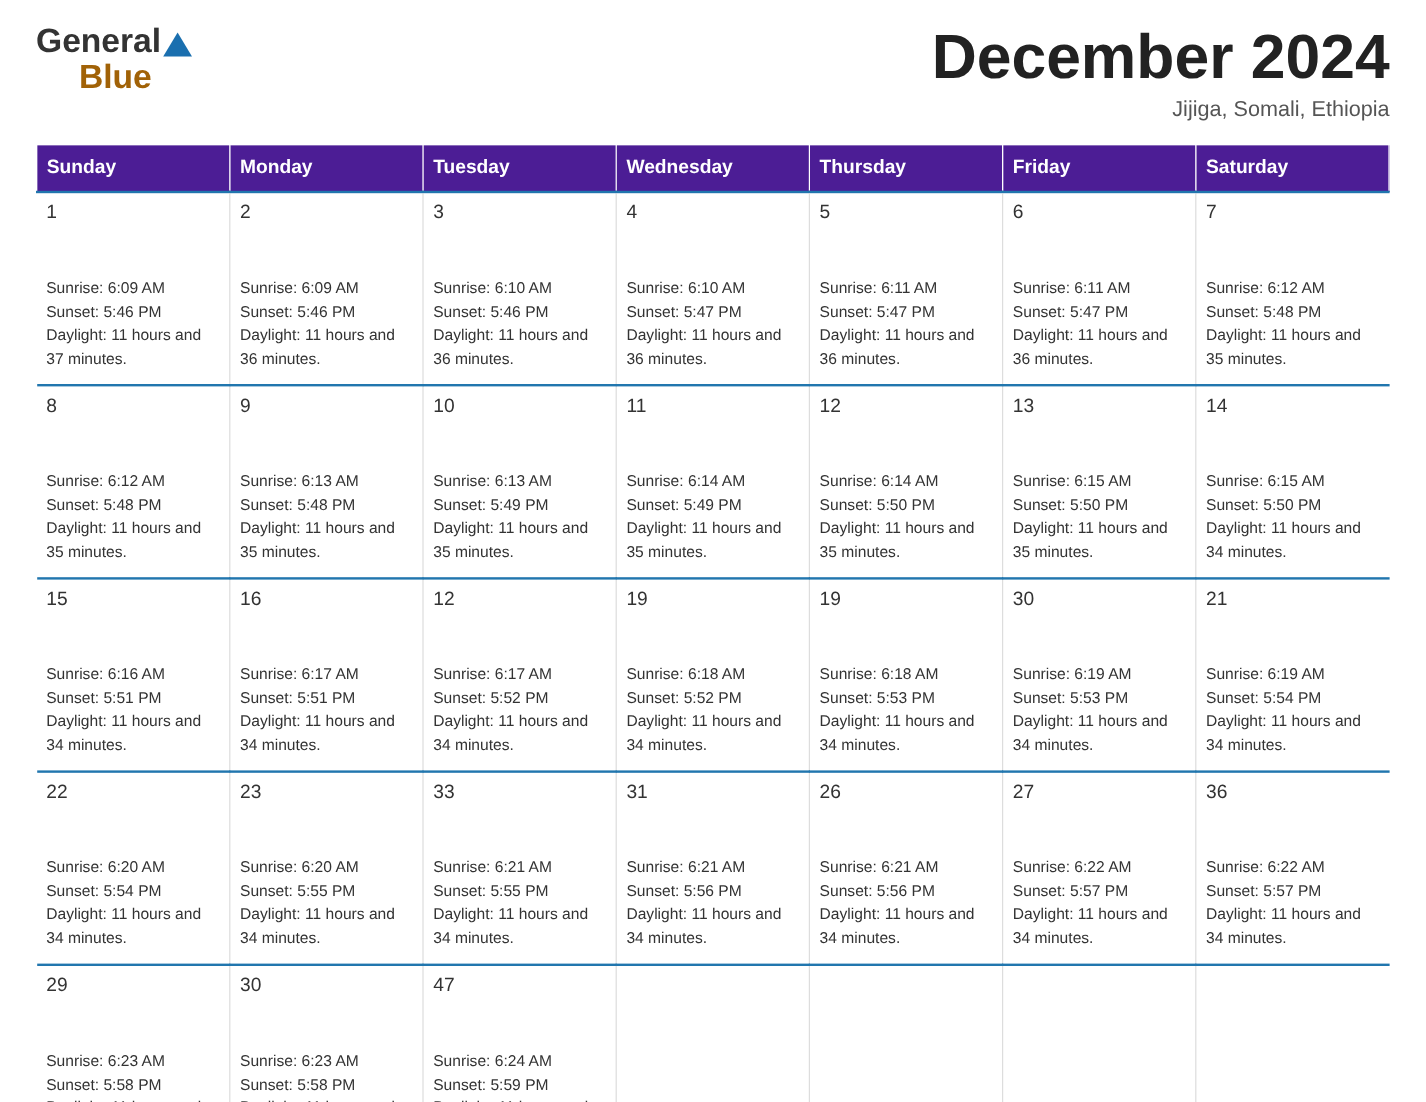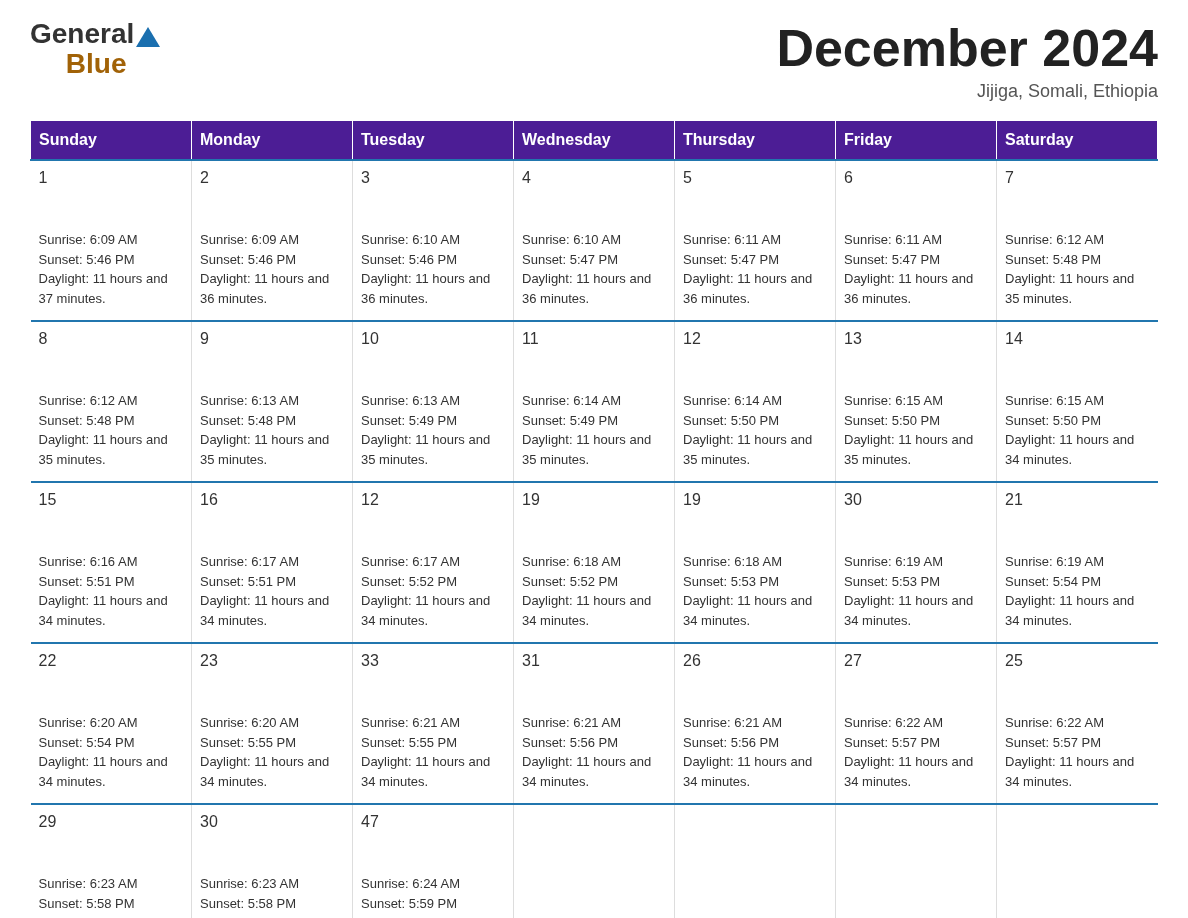--- a/index.html
+++ b/index.html
@@ -352,21 +352,21 @@
         </td>
         <td>
           <span class="day-num">27</span>
           <div class="day-info">
             Sunrise: 6:22 AM<br>
             Sunset: 5:57 PM<br>
             Daylight: 11 hours and 34 minutes.
           </div>
         </td>
         <td>
-          <span class="day-num">25</span>
+          <span class="day-num">36</span>
           <div class="day-info">
             Sunrise: 6:22 AM<br>
             Sunset: 5:57 PM<br>
             Daylight: 11 hours and 34 minutes.
           </div>
         </td>
       </tr>
       <tr>
         <td>
           <span class="day-num">29</span>

